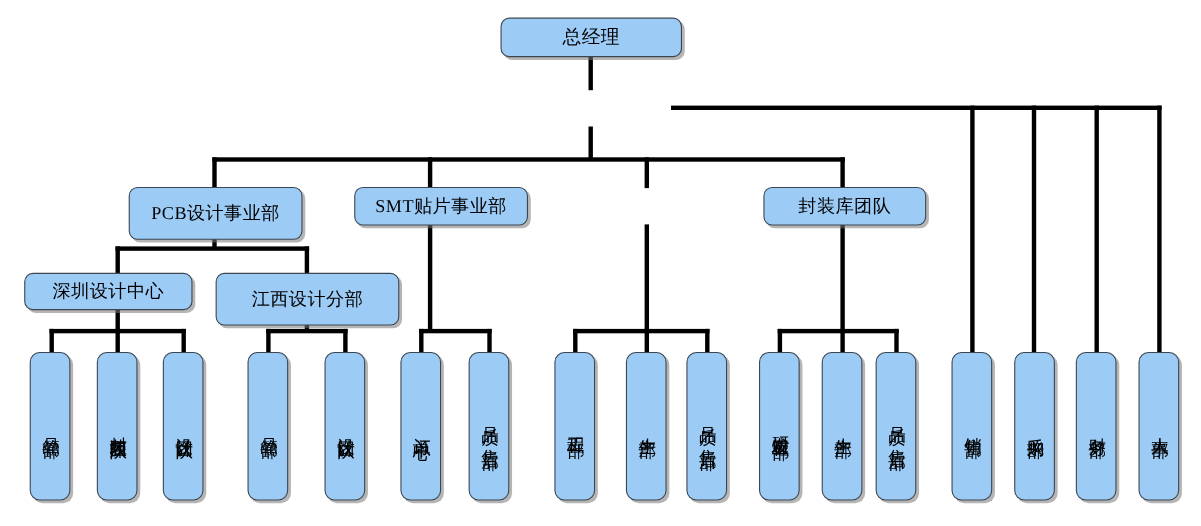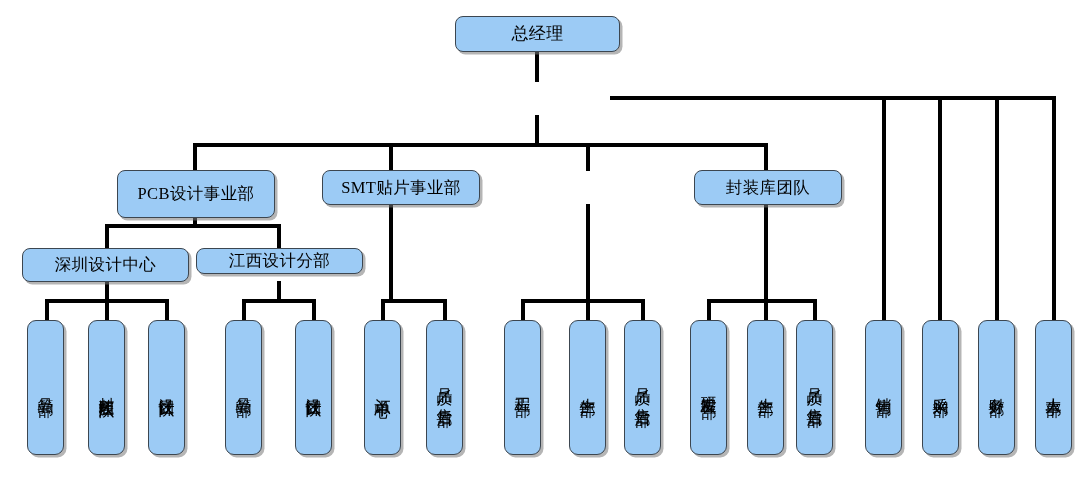--- a/index.html
+++ b/index.html
@@ -130,25 +130,25 @@
 
   <div class="node horiz" style="left:322px; top:170px; width:158px; height:35px;">
     <span class="label">SMT贴片事业部</span>
   </div>
 
 
   <div class="node horiz" style="left:694px; top:170px; width:148px; height:35px;">
     <span class="label">封装库团队</span>
   </div>
 
-  <div class="node horiz" style="left:22px; top:248px; width:167px; height:34px;">
+  <div class="node horiz" style="left:22px; top:248px; width:153px; height:34px;">
     <span class="label">深圳设计中心</span>
   </div>
 
-  <div class="node horiz" style="left:196px; top:248px; width:167px; height:26px;">
+  <div class="node horiz" style="left:196px; top:248px; width:167px; height:48px;">
     <span class="label">江西设计分部</span>
   </div>
 
   <div class="node vert" style="left:27px; top:320px; width:37px; height:135px;">
     <span class="label">品管部</span>
   </div>
   <div class="node vert" style="left:88px; top:320px; width:37px; height:135px;">
     <span class="label">封装库团队</span>
   </div>
   <div class="node vert" style="left:148px; top:320px; width:37px; height:135px;">

